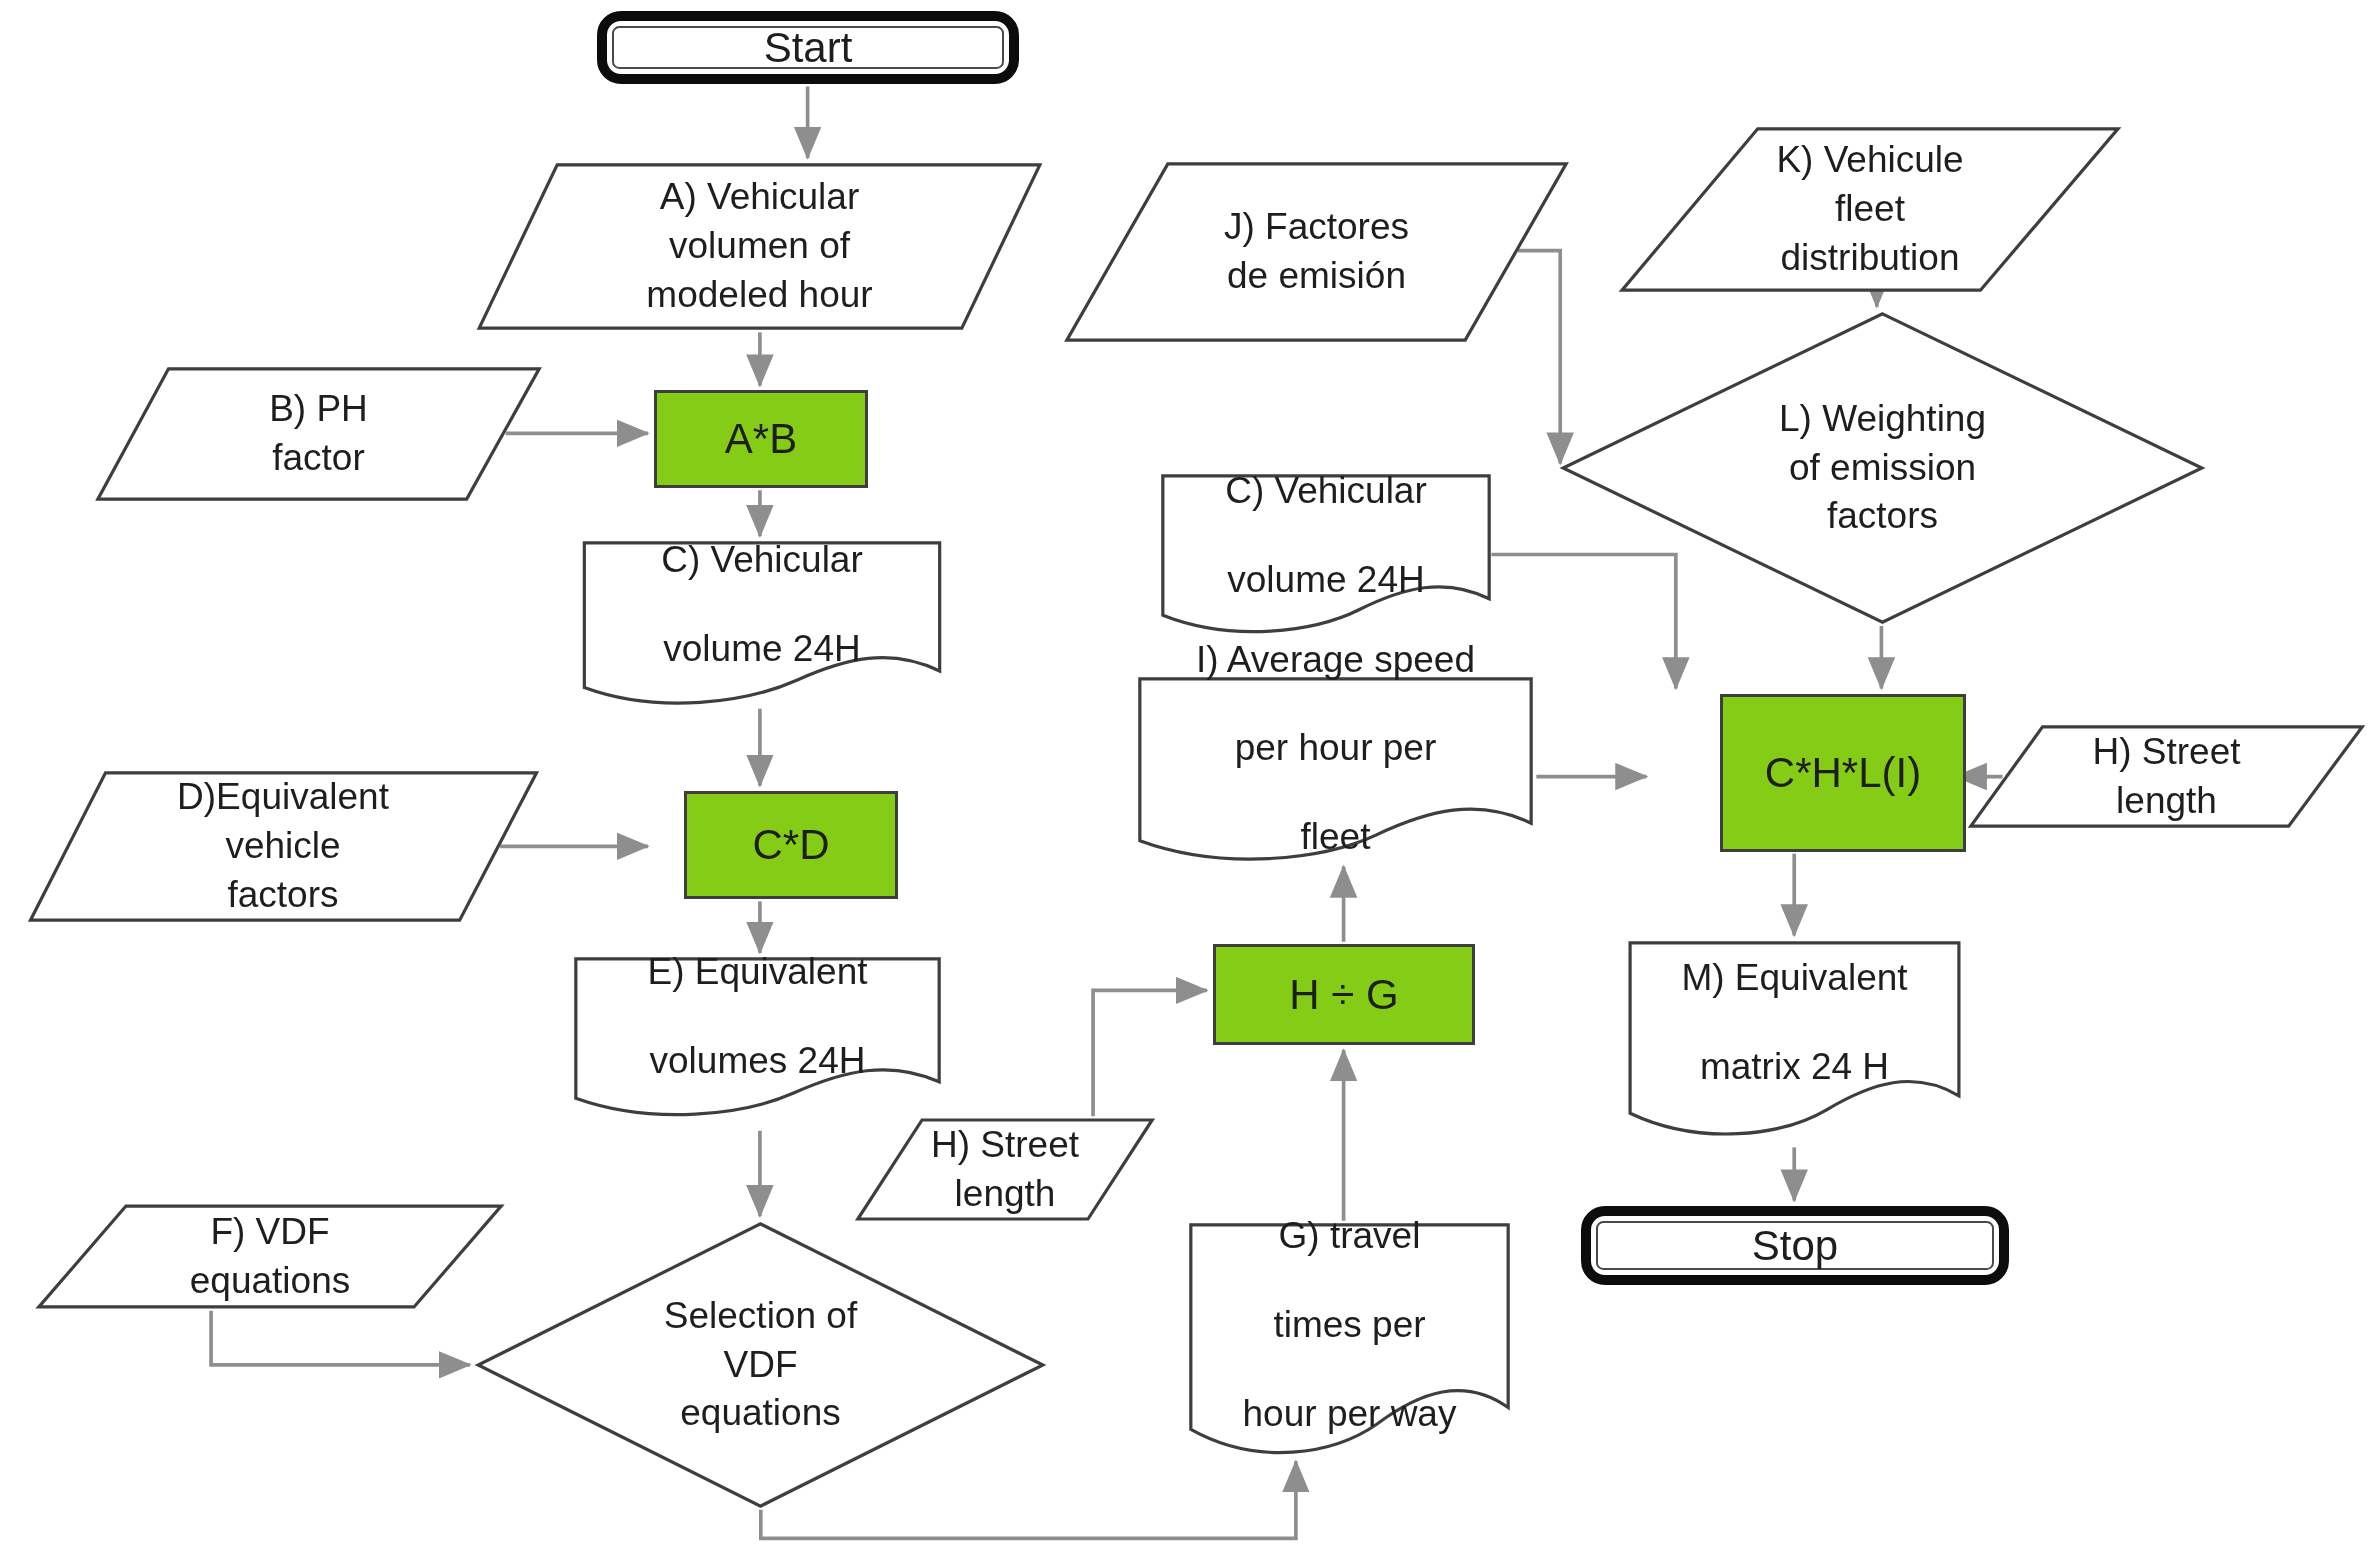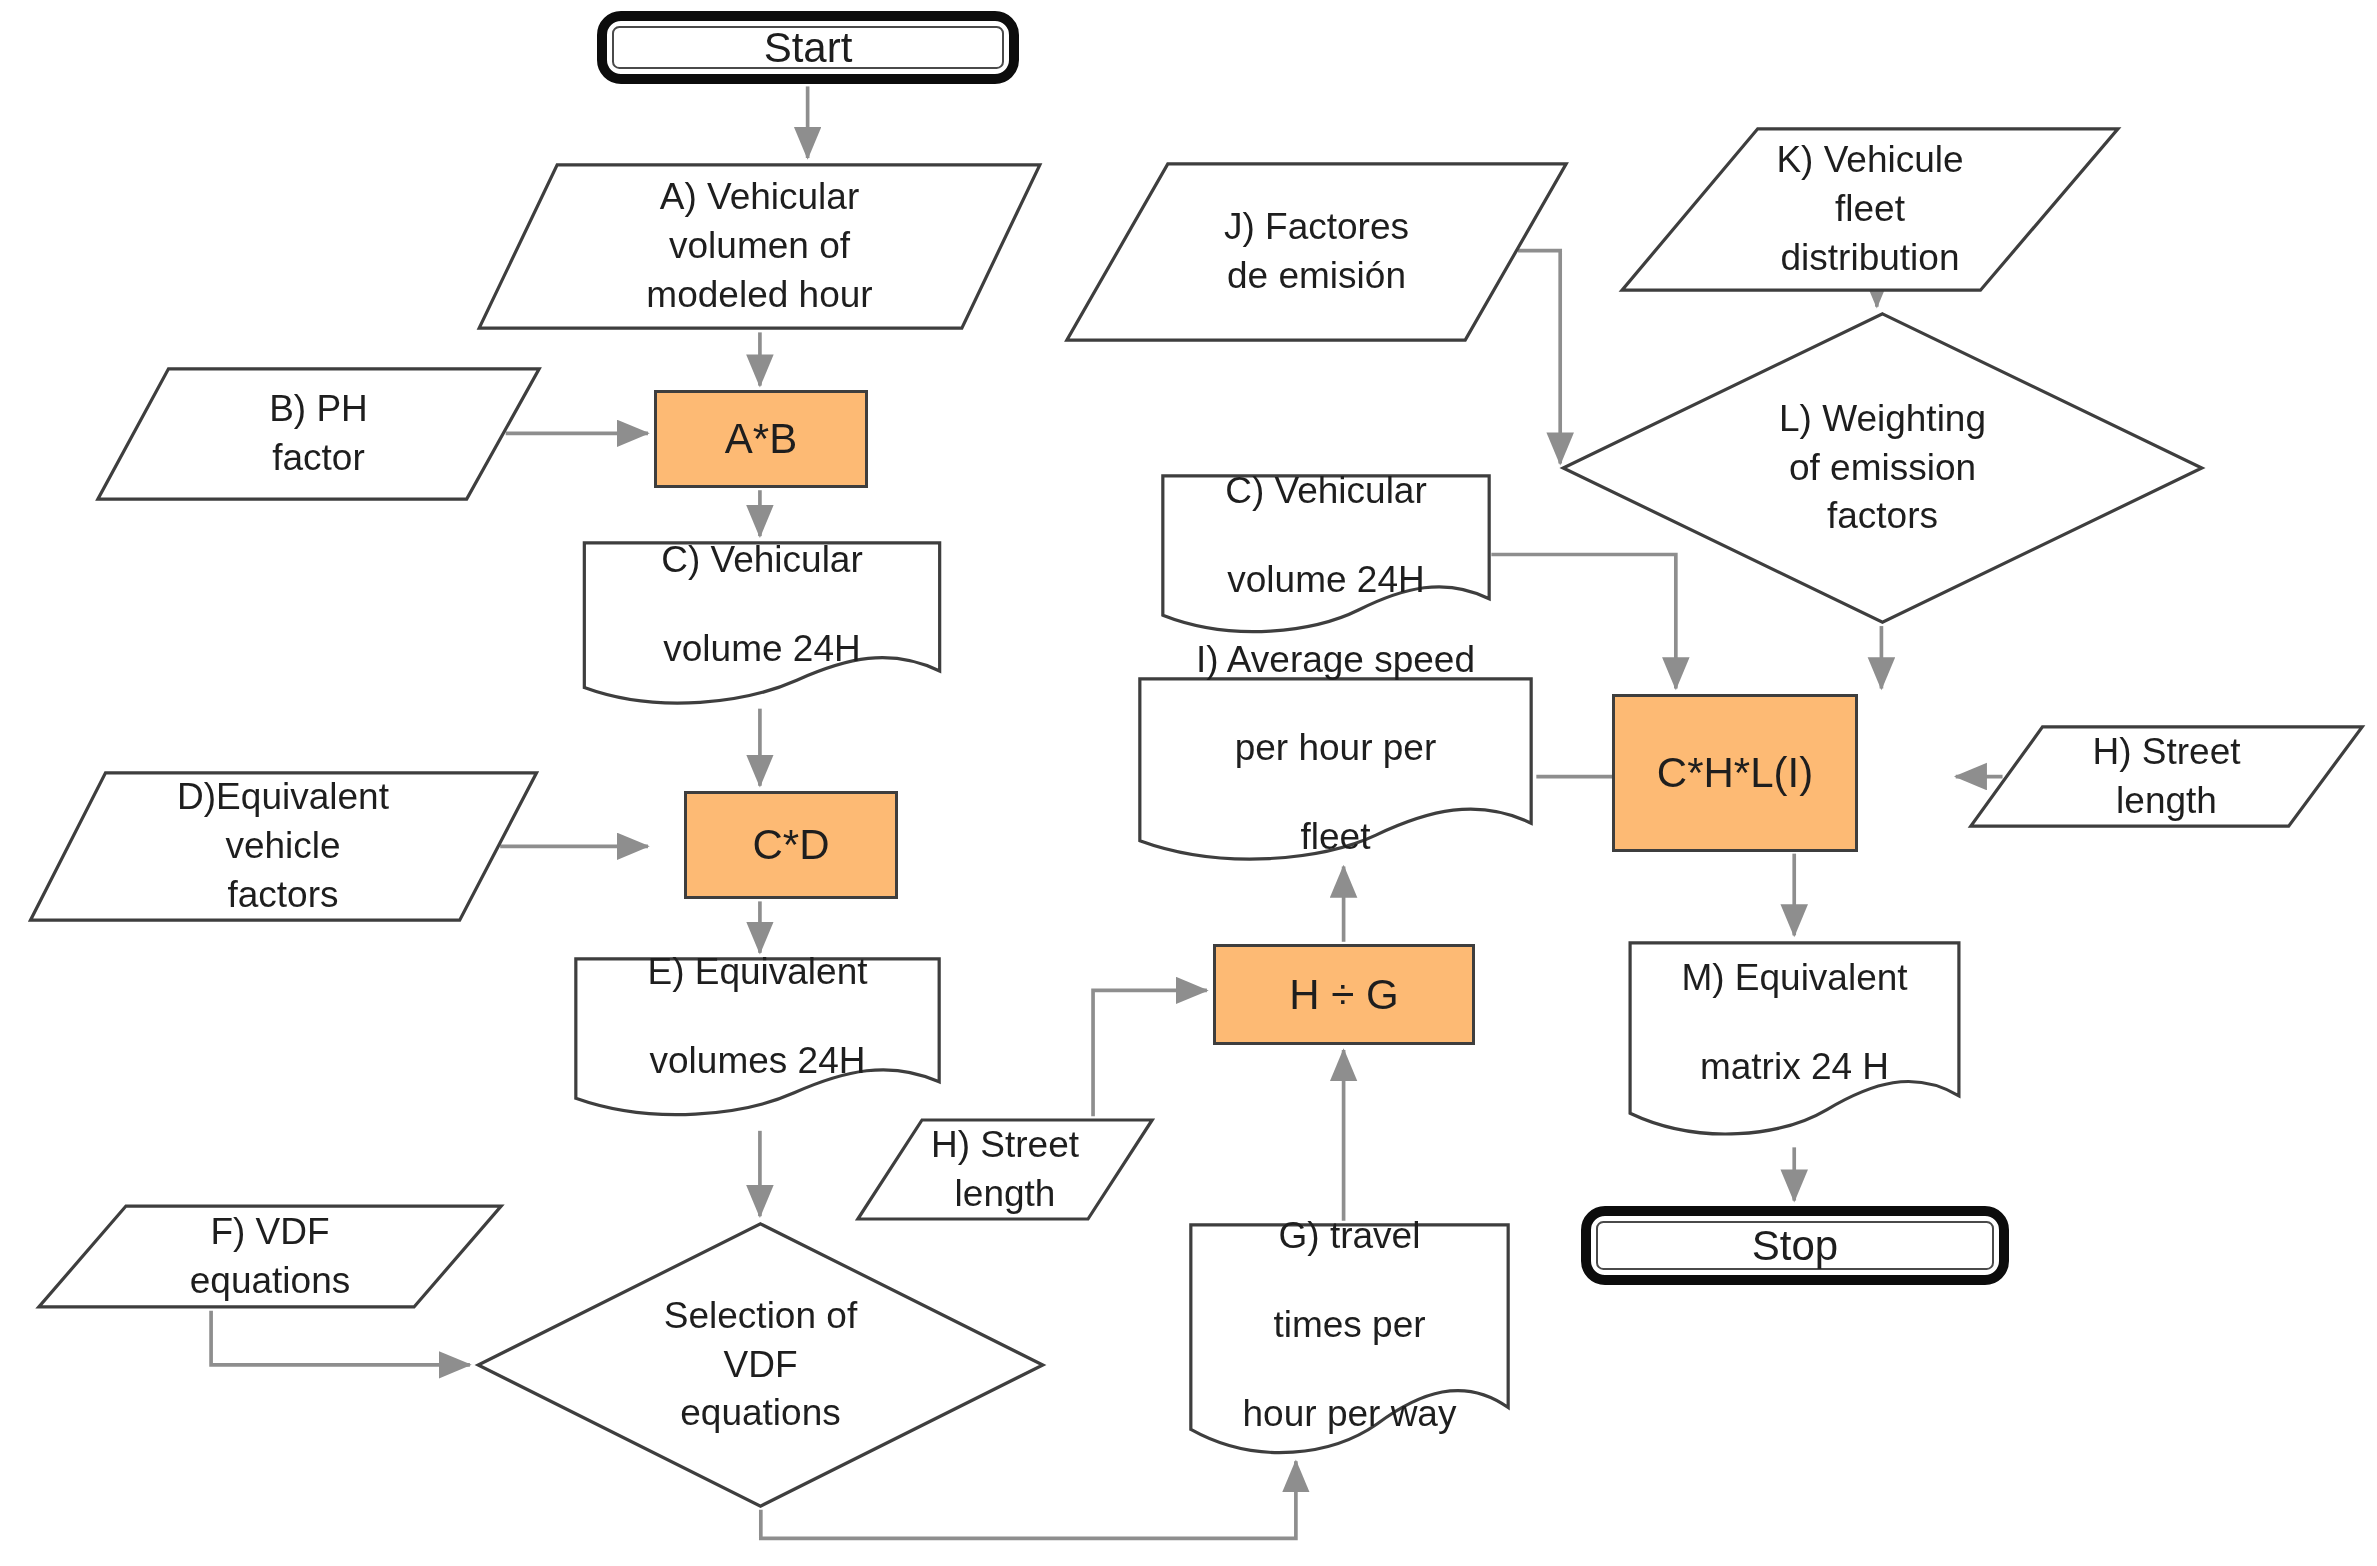--- a/index.html
+++ b/index.html
@@ -8,21 +8,21 @@
     width:2377px;height:1566px;
     background:#ffffff;
     font-family:"Liberation Sans", sans-serif;
     overflow:hidden;
   }
   .conn-layer{position:absolute;left:0;top:0;width:2377px;height:1566px;}
   .conn{fill:none;stroke:#8e8e8e;stroke-width:4;}
   .node{position:absolute;}
   .shape{position:absolute;left:0;top:0;overflow:visible;}
   .shape polygon,.shape path{fill:#ffffff;stroke:#3e3e3e;stroke-width:3.5;}
-  .op{background:#fdba74;border:3.7px solid #3e3e3e;box-sizing:border-box;}
+  .op{background:#84cc16;border:3.7px solid #3e3e3e;box-sizing:border-box;}
   .terminator{
     background:#ffffff;border:10px solid #0c0c0c;border-radius:24px;box-sizing:border-box;
   }
   .terminator .inner{position:absolute;inset:4.6px;border:2.8px solid #4a4a4a;border-radius:7.3px;}
   .label{
     position:absolute;inset:0;display:flex;flex-direction:column;
     justify-content:center;align-items:center;text-align:center;
     color:#1e1e1e;font-size:37px;line-height:1.32;white-space:nowrap;
   }
   .doc .label{padding-bottom:13%;gap:40px;}
@@ -227,21 +227,21 @@
     <svg class="shape" width="643" height="312" viewBox="0 0 700 340">
         <polygon points="350,2 698,170 350,338 2,170"></polygon>
       </svg>
     <div class="label">
       <div>L) Weighting</div>
       <div>of emission</div>
       <div>factors</div>
     </div>
   </div>
 
-  <div class="node op big" style="left:1612px;top:694px;width:246px;height:158px">
+  <div class="node op big" style="left:1720px;top:694px;width:246px;height:158px">
     <div class="label">
       <div>C*H*L(I)</div>
     </div>
   </div>
 
   <div class="node" style="left:1969px;top:725px;width:395px;height:103px">
     <svg class="shape" width="395" height="103" viewBox="0 0 430 112">
         <polygon points="80,2 428,2 348,110 2,110"></polygon>
       </svg>
     <div class="label">

